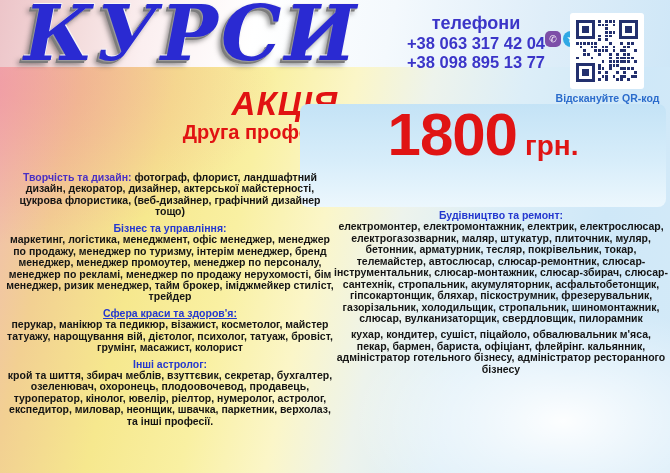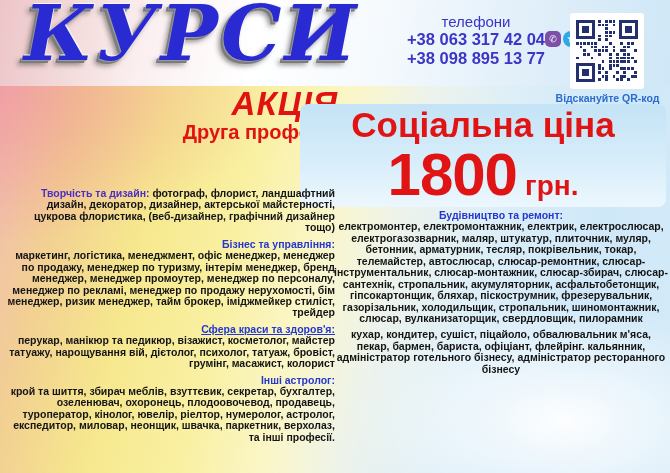--- a/index.html
+++ b/index.html
@@ -5,31 +5,31 @@
   * { margin:0; padding:0; box-sizing:border-box; }
   body { font-family:"Liberation Sans", sans-serif; background:#888; }
   .page{
     position:relative; width:670px; height:473px; overflow:hidden;
     background:
       radial-gradient(ellipse 300px 170px at 84% 89%, rgba(255,255,255,.95), rgba(255,255,255,0) 70%),
       radial-gradient(ellipse 500px 260px at -5% 18%, rgba(240,130,150,.55), rgba(240,130,150,0) 62%),
       linear-gradient(103deg,#f0b6bd 0%,#f2d092 13%,#f6e88e 25%,#f9f0a2 37%,#fbf6c8 48%,#edf3ec 58%,#dceef8 70%,#cfe8f8 84%,#d4eaf8 100%);
   }
   .banner{
-    position:absolute; left:0; top:0; width:670px; height:86px;
+    position:absolute; left:0; top:0; width:670px; height:67px;
     background:linear-gradient(100deg,#edc5c9 0%,#f2d8d8 10%,#fbeff0 22%,#ffffff 38%,#f4f9fd 58%,#dfeef9 80%,#cfe7f7 100%);
   }
   .brand{
     position:absolute; left:24px; top:-8px;
     font-family:"DejaVu Serif", serif; font-weight:bold; font-style:italic;
     font-size:76px; line-height:1.1; letter-spacing:3px; color:#2a2ad2;
     text-shadow:1px -1px 0 #f6f6f6,-1px 1px 0 #9a9a9a,-3px 3px 0 #7c7c7c,-5px 5px 5px rgba(60,60,60,.55);
   }
   .phones{ position:absolute; left:390px; top:13px; width:172px; text-align:center; color:#3b35c8;}
-  .ph-label{ font-size:15px; font-weight:normal; }
+  .ph-label{ font-size:18px; font-weight:bold; }
   .ph-num{ font-size:16.5px; font-weight:bold; line-height:18.5px; white-space:nowrap; }
   .msg-icon{ position:absolute; width:16px; height:16px; color:#fff; font-size:9px;
     display:flex; align-items:center; justify-content:center; }
   .viber{ left:545px; top:31px; background:#7d4fa8; border-radius:5px; }
   .tg{ left:563px; top:31px; background:#2fa8e5; border-radius:50%; }
   .tg span{ display:inline-block; transform:rotate(-20deg); margin-right:1px;}
   .qr-box{ position:absolute; left:570px; top:13px; width:74px; height:76px; background:#fff; border-radius:3px; }
   .qr-mods{ position:absolute; left:6px; top:7px; width:62px; height:62px; }
   .finder{ position:absolute; width:19px; height:19px; border:3px solid #23306e; background:#fff; }
   .finder::after{ content:""; position:absolute; inset:3px; background:#23306e; }
@@ -40,21 +40,21 @@
   .promo-1{ font-size:33px; font-style:italic; line-height:1.0; letter-spacing:1px;}
   .promo-2{ font-size:20px; line-height:1.0; margin-top:2px;}
   .promo-3{ font-size:29px; line-height:1.0; margin-top:2px; letter-spacing:.5px;}
   .price-panel{ position:absolute; left:300px; top:104px; width:366px; height:103px; border-radius:8px;
     background:linear-gradient(180deg,#c4e3f6 0%,#d7edfa 55%,#ecf7fd 100%); text-align:center; color:#e01414;}
   .price-label{ font-size:35px; font-weight:bold; line-height:1.05; margin-top:3px; }
   .price-row{ display:flex; align-items:baseline; justify-content:center; margin-top:-4px;}
   .amount{ font-size:60px; font-weight:bold; letter-spacing:-1px; }
   .cur{ font-size:28px; font-weight:bold; margin-left:8px; }
   .col{ position:absolute; text-align:center; font-size:10.5px; font-weight:bold; line-height:1.09; color:#141414;}
-  .col.left{ left:5px; top:188px; width:330px;text-align:right; }
+  .col.left{ left:5px; top:172px; width:330px; }
   .col.right{ left:334px; top:210px; width:334px; }
   .sec{ margin-bottom:5px; }
   .hdr{ color:#2438cf; }
   .hdr.block{ display:block; }
   .hdr.violet{ color:#4a2fc4; }
   .hdr.u{ text-decoration:underline; }
 </style>
 </head>
 <body>
 
@@ -178,21 +178,20 @@
   </div>
 
   <div class="qr-caption">Відскануйте QR-код</div>
 
   <div class="promo">
     <div class="promo-1">АКЦІЯ</div>
     <div class="promo-2">Друга професія</div>
   </div>
 
   <div class="price-panel">
-    <div class="price-label">Соціальна ціна</div>
     <div class="price-row">
       <span class="amount">1800</span>
       <span class="cur">грн.</span>
     </div>
   </div>
 
   <div class="col left">
     <p class="sec"><span class="hdr violet">Творчість та дизайн:</span>
       <span>фотограф,  флорист, ландшафтний дизайн, декоратор, дизайнер, актерської майстерності, цукрова флористика,  (веб-дизайнер, графічний дизайнер тощо)</span></p>
     <p class="sec"><span class="hdr block">Бізнес та управління:</span><span>маркетинг, логістика, менеджмент,  офіс менеджер, менеджер по продажу, менеджер по туризму, інтерім менеджер, бренд менеджер, менеджер промоутер, менеджер по персоналу, менеджер по рекламі, менеджер по продажу нерухомості, бім менеджер, ризик менеджер, тайм брокер, іміджмейкер стиліст, трейдер</span></p>

